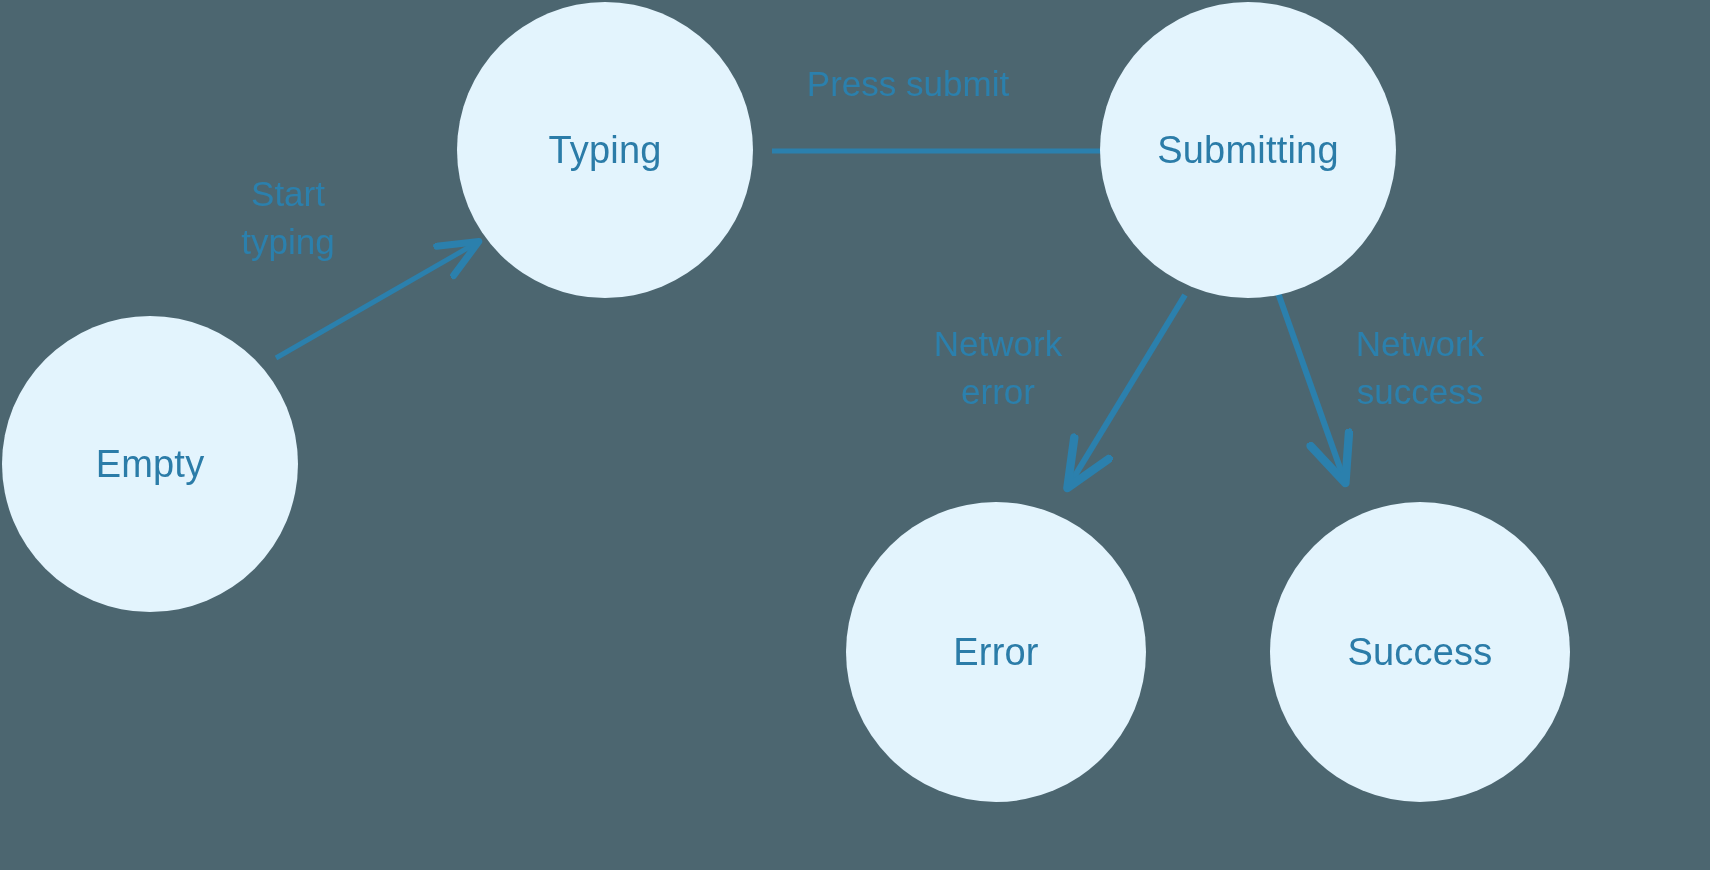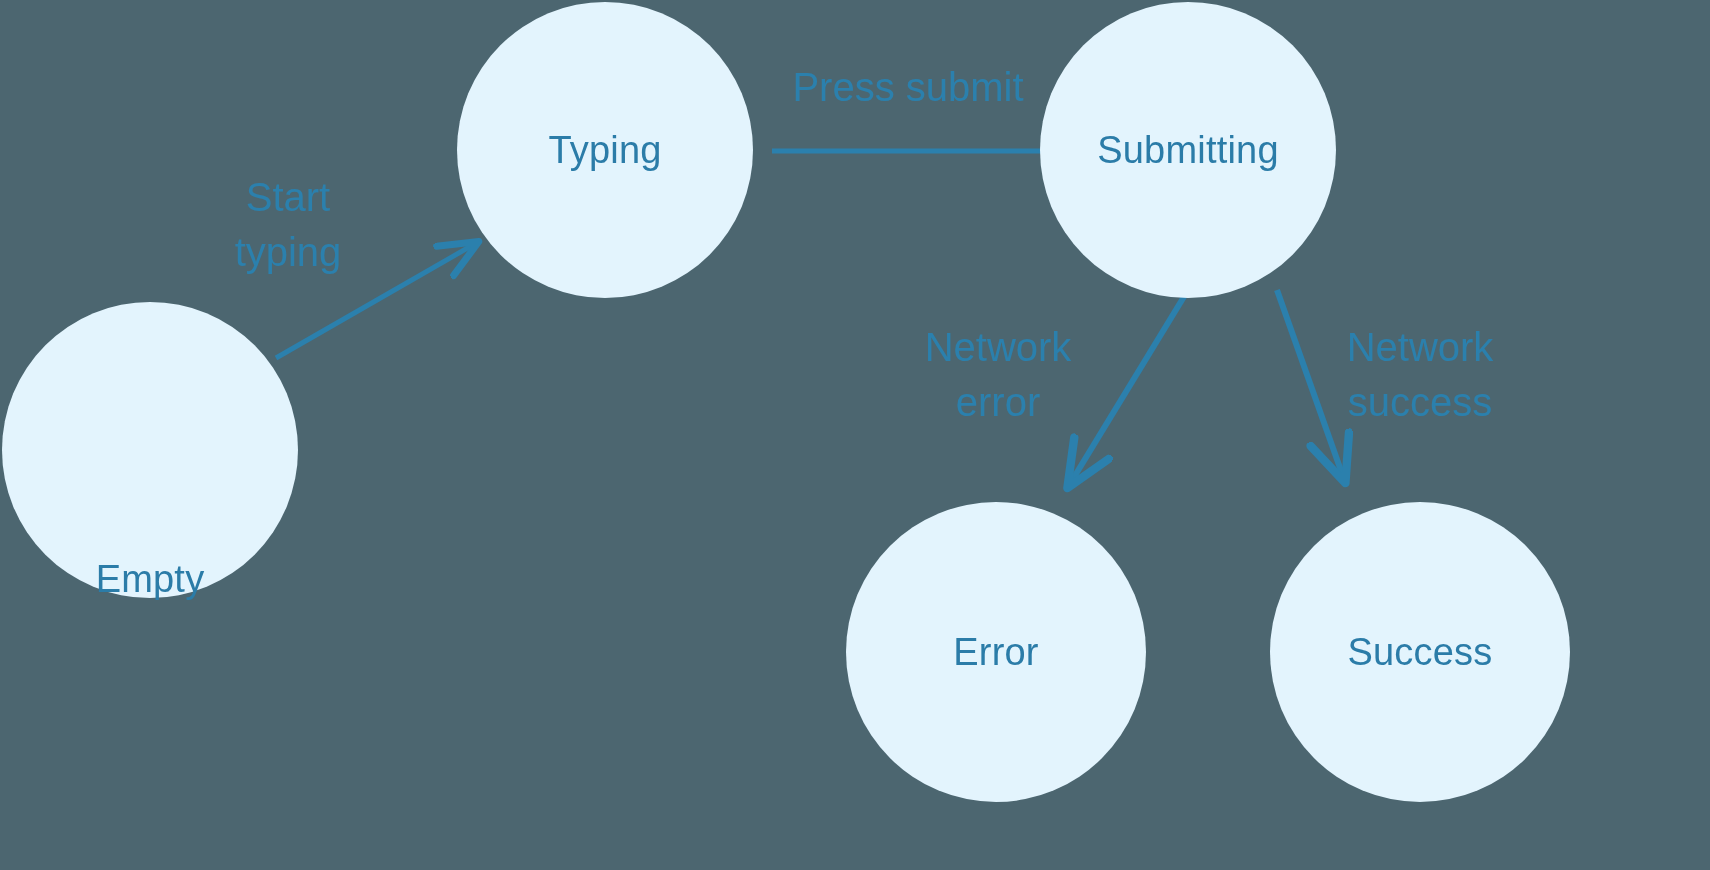--- a/index.html
+++ b/index.html
@@ -37,21 +37,21 @@
   .state-node-label {
     color: #2b7ca8;
     font-size: 38px;
     line-height: 1;
     letter-spacing: 0.2px;
     white-space: nowrap;
   }
   .edge-label {
     position: absolute;
     color: #2b80ad;
-    font-size: 40px;
+    font-size: 35px;
     line-height: 1.38;
     text-align: center;
     white-space: pre-line;
     pointer-events: none;
   }
 </style>
 </head>
 <body>
 
 <div id="diagram-root">
@@ -65,29 +65,29 @@
 
     <line x1="276" y1="358" x2="478" y2="242" stroke="#2b80ad" stroke-width="5" marker-end="url(#arrowhead)"></line>
 
     <line x1="772" y1="151" x2="1152" y2="151" stroke="#2b80ad" stroke-width="5" marker-end="url(#arrowhead)"></line>
 
     <line x1="1185" y1="295" x2="1068" y2="487" stroke="#2b80ad" stroke-width="6" marker-end="url(#arrowhead)"></line>
 
     <line x1="1277" y1="290" x2="1345" y2="482" stroke="#2b80ad" stroke-width="6" marker-end="url(#arrowhead)"></line>
   </svg>
 
-  <div class="state-node" style="left:2px; top:302px; width:296px; height:296px;align-items:flex-end;">
+  <div class="state-node" style="left:2px; top:316px; width:296px; height:296px;">
     <span class="state-node-label">Empty</span>
   </div>
 
   <div class="state-node" style="left:457px; top:2px; width:296px; height:296px;">
     <span class="state-node-label">Typing</span>
   </div>
 
-  <div class="state-node" style="left:1040px; top:2px; width:296px; height:296px;text-align:right;">
+  <div class="state-node" style="left:1100px; top:2px; width:296px; height:296px;text-align:right;">
     <span class="state-node-label">Submitting</span>
   </div>
 
   <div class="state-node" style="left:846px; top:502px; width:300px; height:300px;">
     <span class="state-node-label">Error</span>
   </div>
 
   <div class="state-node" style="left:1270px; top:502px; width:300px; height:300px;">
     <span class="state-node-label">Success</span>
   </div>

